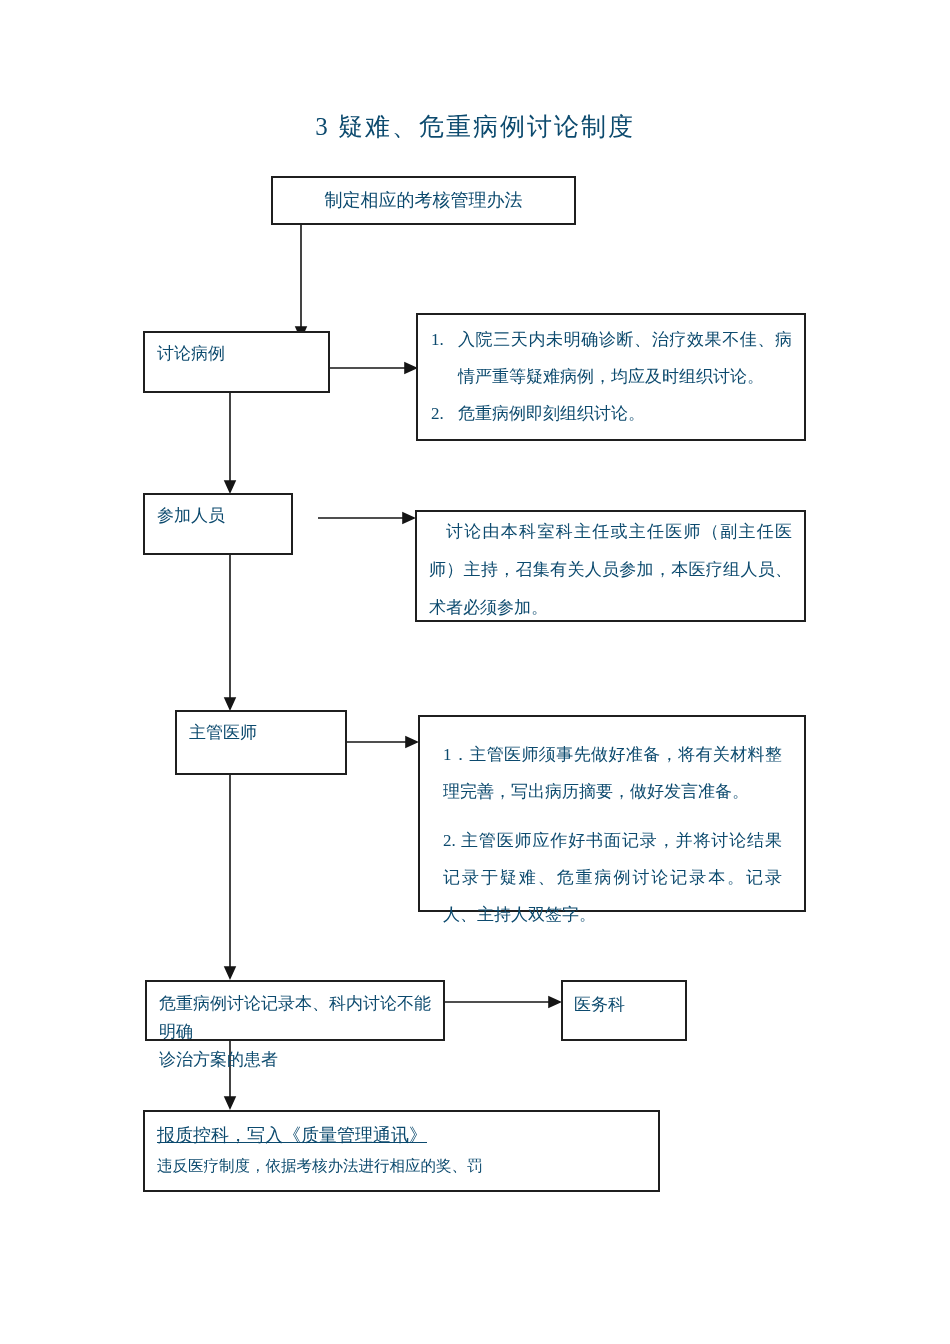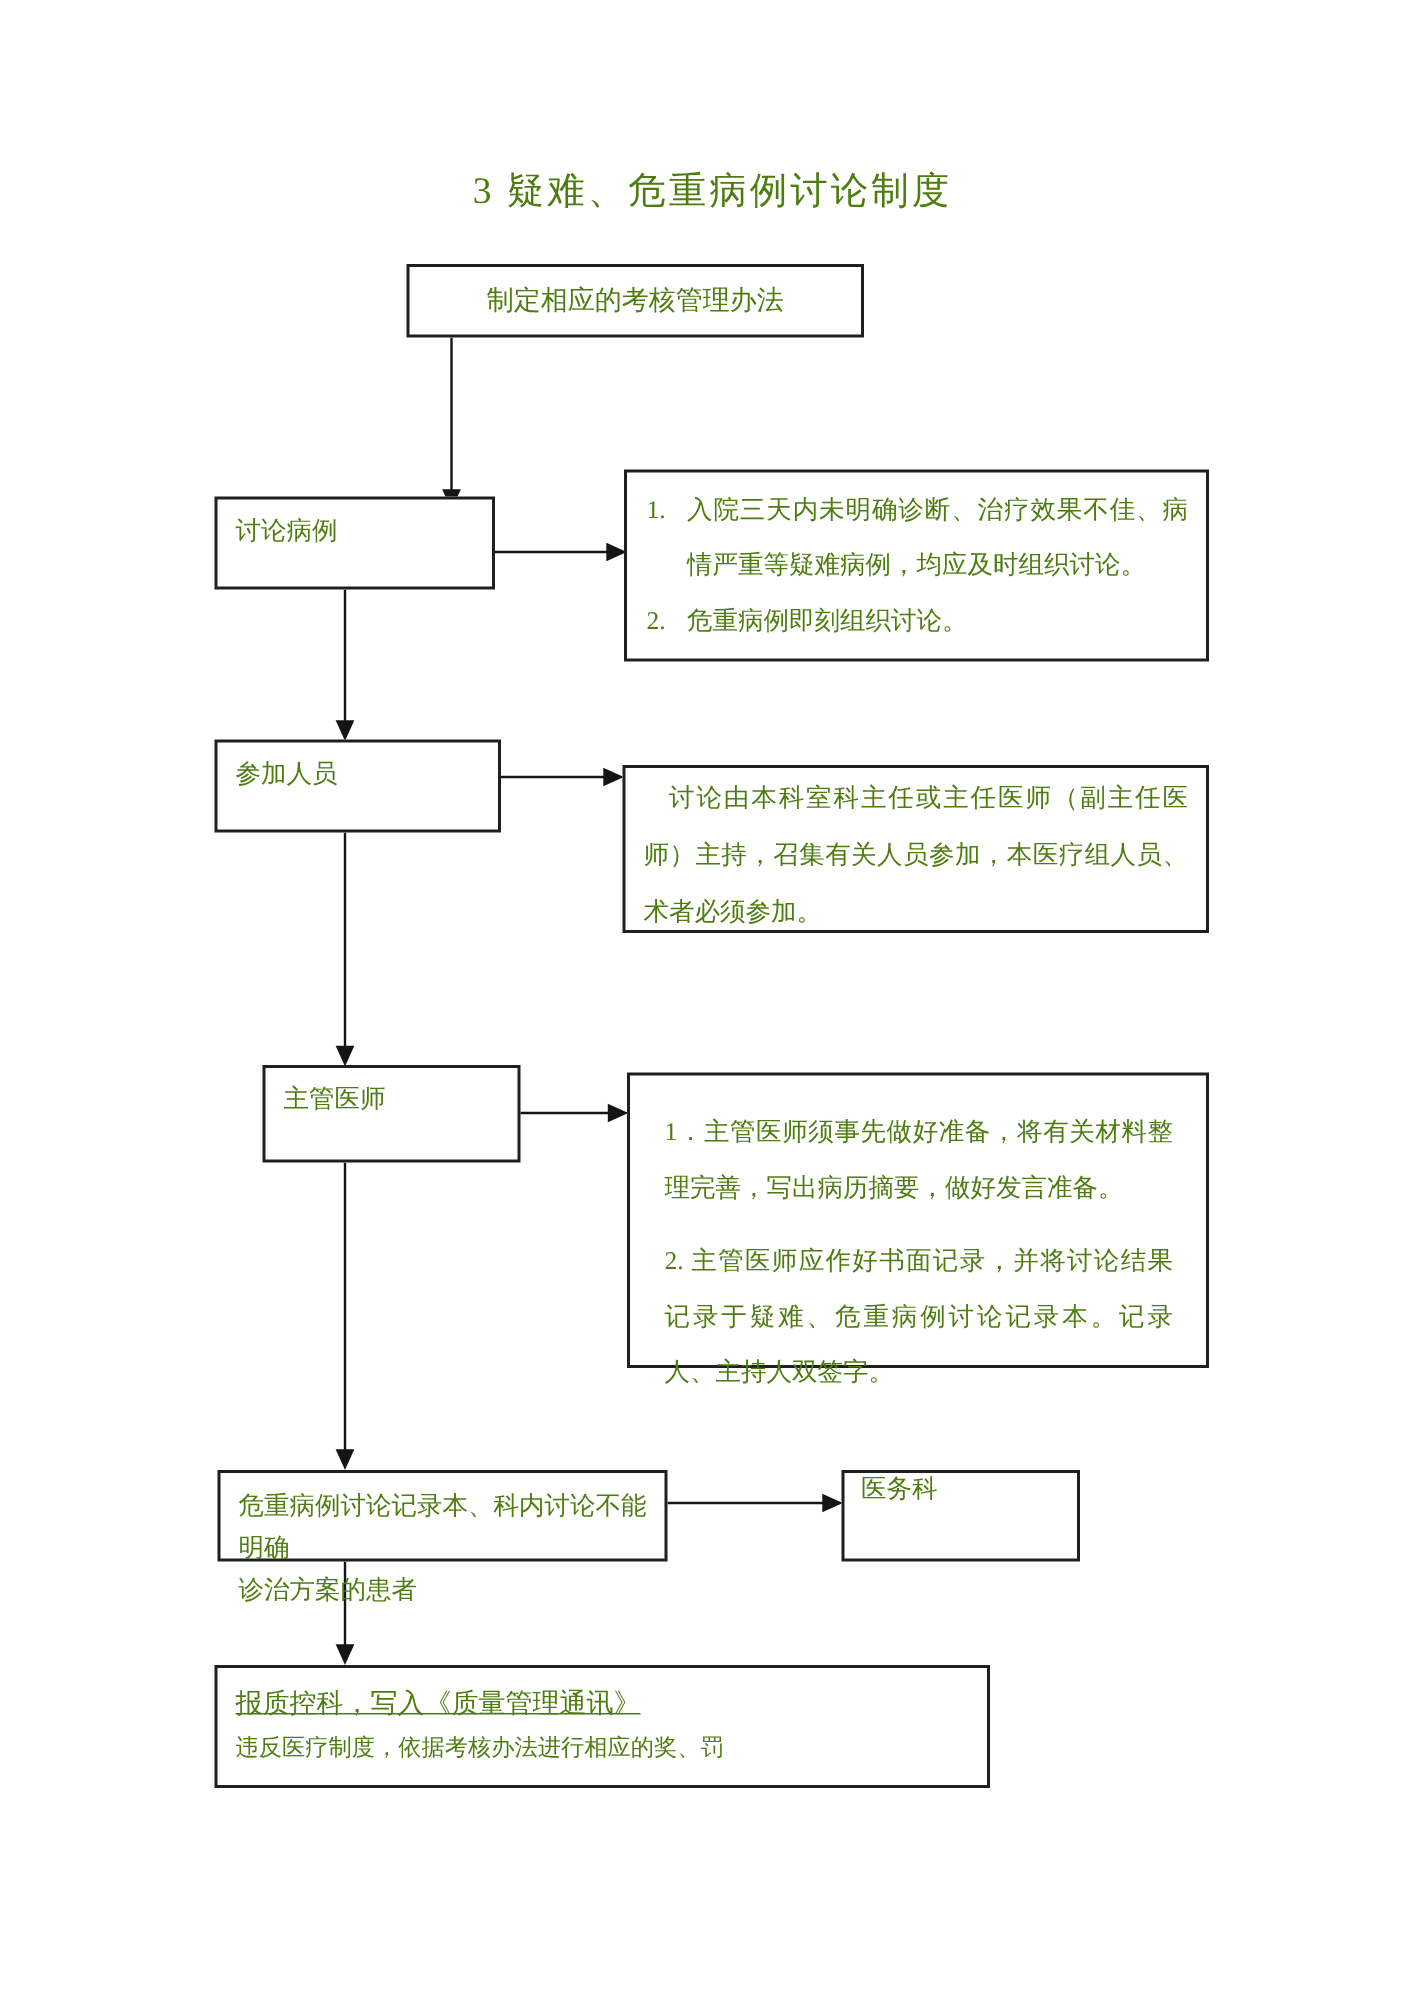--- a/index.html
+++ b/index.html
@@ -6,21 +6,21 @@
     margin: 0;
     padding: 0;
     background: #ffffff;
   }
   .page {
     position: relative;
     width: 950px;
     height: 1344px;
     background: #ffffff;
     font-family: "Liberation Serif", "DejaVu Serif", serif;
-    color: #4d7c0f;
+    color: #0c4a6e;
     overflow: hidden;
   }
   .doc-title {
     position: absolute;
     top: 110px;
     left: 0;
     width: 100%;
     text-align: center;
     font-size: 25px;
     letter-spacing: 2px;
@@ -40,24 +40,24 @@
     font-size: 17px;
     line-height: 1.3;
   }
   .box-plan {
     left: 271px; top: 176px; width: 305px; height: 49px;
     text-align: center;
     padding-top: 11px;
     font-size: 18px;
   }
   .box-discuss   { left: 143px; top: 331px; width: 187px; height: 62px; padding: 10px 12px; }
-  .box-participants { left: 143px; top: 493px; width: 191px; height: 62px; padding: 10px 12px; font-family: Liberation Serif, serif; }
+  .box-participants { left: 143px; top: 493px; width: 150px; height: 62px; padding: 10px 12px; font-family: Liberation Serif, serif; }
   .box-physician { left: 143px; top: 710px; width: 172px; height: 65px; padding: 10px 12px; margin-left: 32px; }
   .box-special   { left: 145px; top: 980px; width: 300px; height: 61px; padding: 8px 12px; line-height: 28px; }
-  .box-medical   { left: 561px; top: 980px; width: 159px; height: 61px; padding: 0 11px; }
+  .box-medical   { left: 561px; top: 980px; width: 126px; height: 61px; padding: 12px 11px; }
   .box-report    { left: 143px; top: 1110px; width: 517px; height: 82px; padding: 7px 12px; }
   .box-report .rline1 { font-size: 18px; line-height: 32px; text-decoration: underline; }
   .box-report .rline2 { font-size: 15.5px; line-height: 30px; }
 
   .box-note-a { left: 416px; top: 313px; width: 390px; height: 128px; padding: 6px 12px 0 13px; }
   .box-note-a .li { display: flex; line-height: 37px; }
   .box-note-a .num { flex: none; width: 27px; }
   .box-note-a .txt { flex: 1; text-align: justify; }
 
   .box-note-b { left: 415px; top: 510px; width: 391px; height: 112px; padding: 1px 12px 0 12px; }

